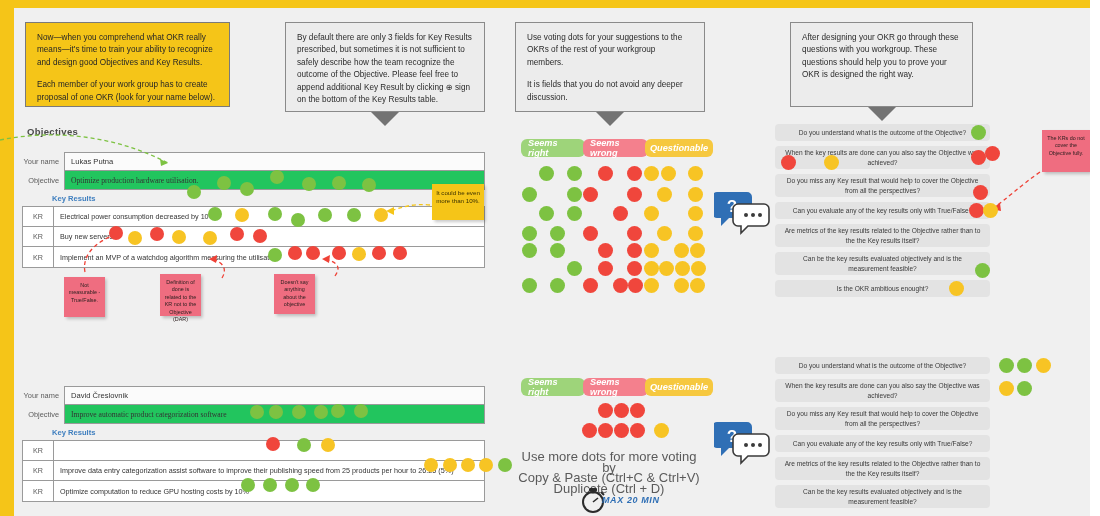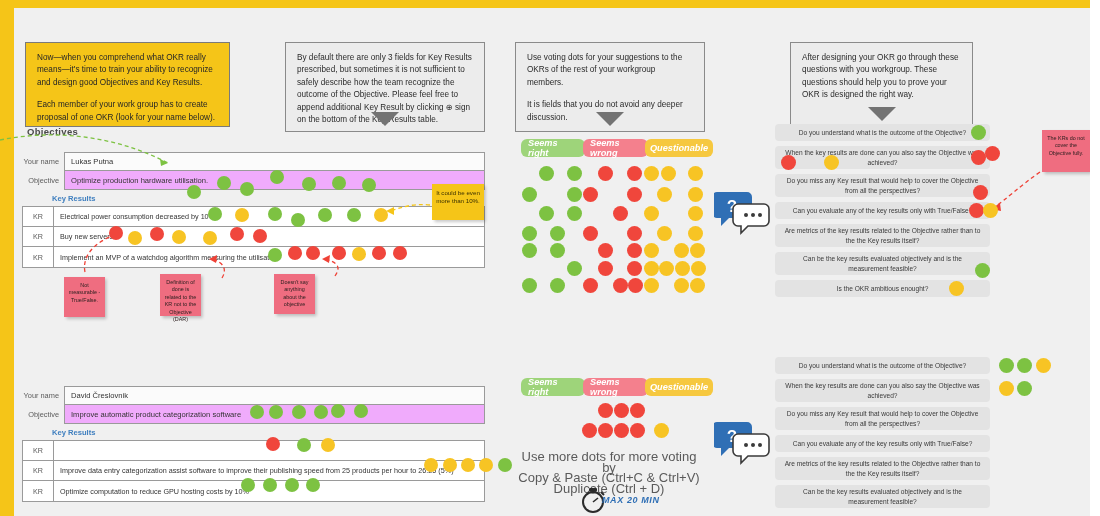--- a/index.html
+++ b/index.html
@@ -32,21 +32,20 @@
 
   
   .card {
     position:absolute;
     border:1px solid #8a8a8a;
     background:#ececec;
     font-size:8.2px;
     line-height:12.4px;
     color:#2b2b2b;
     padding:9px 11px;
-    margin-top:20px;
   }
   .card b { font-weight:normal; }
   .card.yellow {
     background:#f5c518;
     border:1px solid #7a7a7a;
     color:#262626;
   }
   .card p { margin:0; }
   .card p + p { margin-top:10px; }
   .card-arrow {
@@ -75,21 +74,21 @@
     padding-right:5px;
   }
   .row-field {
     flex:1; border:1px solid #9a9a9a;
     background:#fbfbfb;
     font-size:7.6px; color:#333;
     display:flex; align-items:center;
     padding-left:6px;
     height:19px;
   }
-  .obj-row .row-field { background:#f0abfc; border-top:none; }
+  .obj-row .row-field { background:#22c55e; border-top:none;font-family:Liberation Serif, serif; }
   .kr-caption {
     font-size:7.6px; color:#3f7fbf; font-weight:bold;
     margin:4px 0 3px 30px;
   }
   .kr-table { width:463px; border:1px solid #9a9a9a; background:#fff; }
   .kr-row { display:flex; height:20px; border-bottom:1px solid #9a9a9a; }
   .kr-row:last-child { border-bottom:none; }
   .kr-tag {
     width:31px; flex:0 0 31px;
     border-right:1px solid #9a9a9a;

